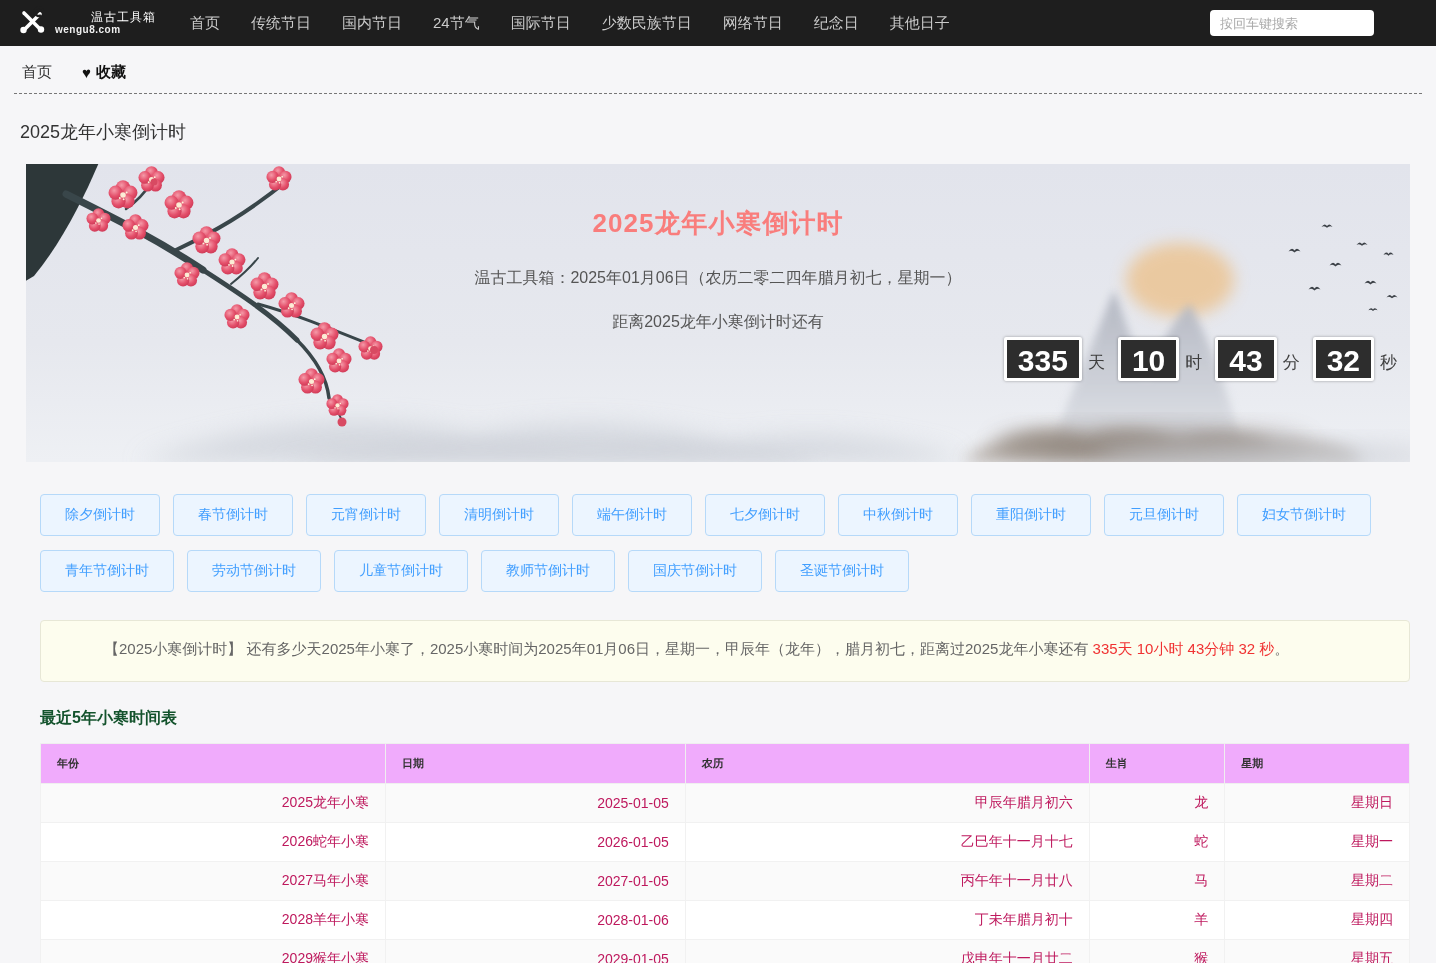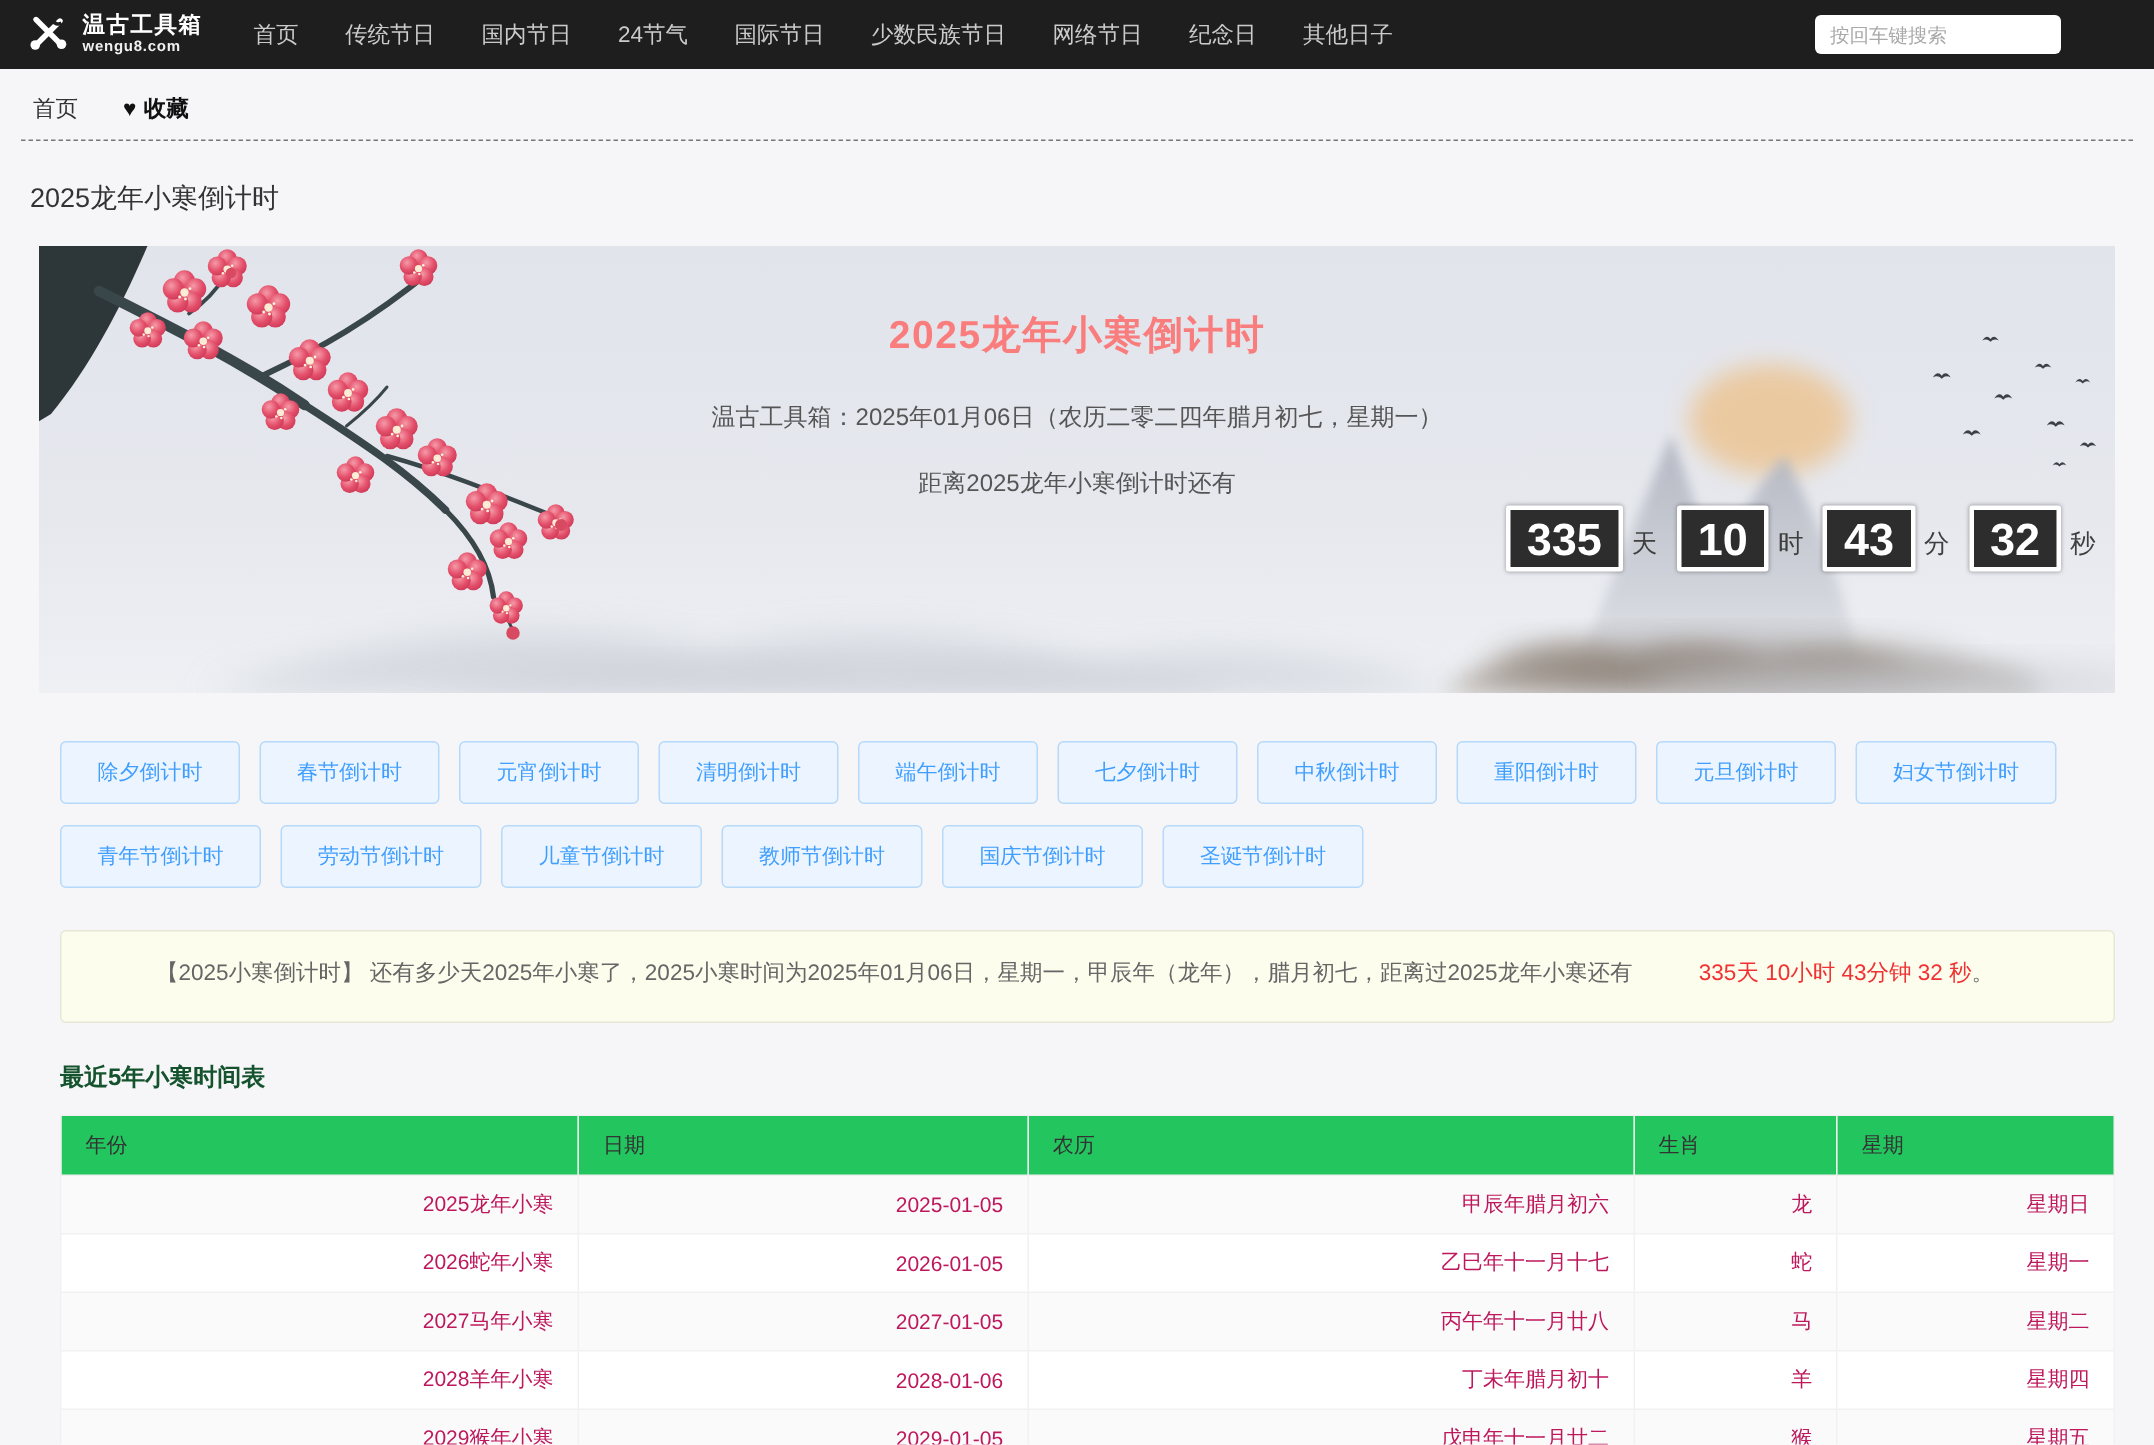--- a/index.html
+++ b/index.html
@@ -8,21 +8,21 @@
     font-family:"Liberation Sans","DejaVu Sans",sans-serif;
     background:#f6f6f8; color:#333;
   }
   
   .header {
     height:46px; background:#1e1e1e; display:flex; align-items:center;
     padding:0 16px;
   }
   .logo { display:flex; align-items:center; gap:7px; margin-right:34px; cursor:pointer; }
   .logo-text { color:#fff; line-height:1.1; }
-  .logo-title { font-size:15px; font-weight:bold; letter-spacing:1px; }
+  .logo-title { font-size:12px; font-weight:normal; letter-spacing:1px;margin-left:36px; }
   .logo-sub { font-size:10px; font-weight:bold; color:#f0f0f0; letter-spacing:.5px; }
   .nav { display:flex; list-style:none; gap:31px; }
   .nav li { font-size:15px; color:#cbcbcb; cursor:pointer; white-space:nowrap; }
   .search-box { margin-left:auto; margin-right:46px; }
   .search-box input {
     width:164px; height:26px; border:none; border-radius:4px;
     padding:0 10px; font-size:13px; color:#333; outline:none;
   }
   .search-box input::placeholder { color:#a9a9a9; }
   
@@ -60,29 +60,29 @@
     background:#ecf5ff; border:1px solid #b6d9f9; color:#409eff;
     font-size:14px; padding:11px 24px; border-radius:4px; cursor:pointer;
     white-space:nowrap; font-family:inherit;
   }
   
   .summary-box {
     margin:28px 26px 0 40px; background:#fdfdee; border:1px solid #e7e7d6;
     border-radius:4px; padding:13px 24px 18px; font-size:15px; color:#666;
     line-height:29px; text-indent:2.6em;
   }
-  .summary-box .hl { color:#f03232;margin-left:40px; }
+  .summary-box .hl { color:#f03232; }
   
   .table-title { margin:26px 26px 14px 40px; font-size:16px; font-weight:bold; color:#14532d; }
   .festival-table {
     margin:0 26px 0 40px; width:1370px; border-collapse:collapse;
     background:#fff; font-size:14px;
   }
   .festival-table th {
-    background:#22c55e; text-align:left; font-size:14px; font-weight:normal;
+    background:#f0abfc; text-align:left; font-size:11px; font-weight:bold;
     color:#333; height:40px; padding:0 16px; border:1px solid #efefef;
   }
   .festival-table td {
     height:39px; padding:0 16px; color:#be185d; border:1px solid #f1f1f1;text-align:right;
   }
   .festival-table tbody tr:nth-child(odd) { background:#fafafa; }
   .festival-table tbody tr:nth-child(even) { background:#fff; }
 </style>
 </head>
 <body>

